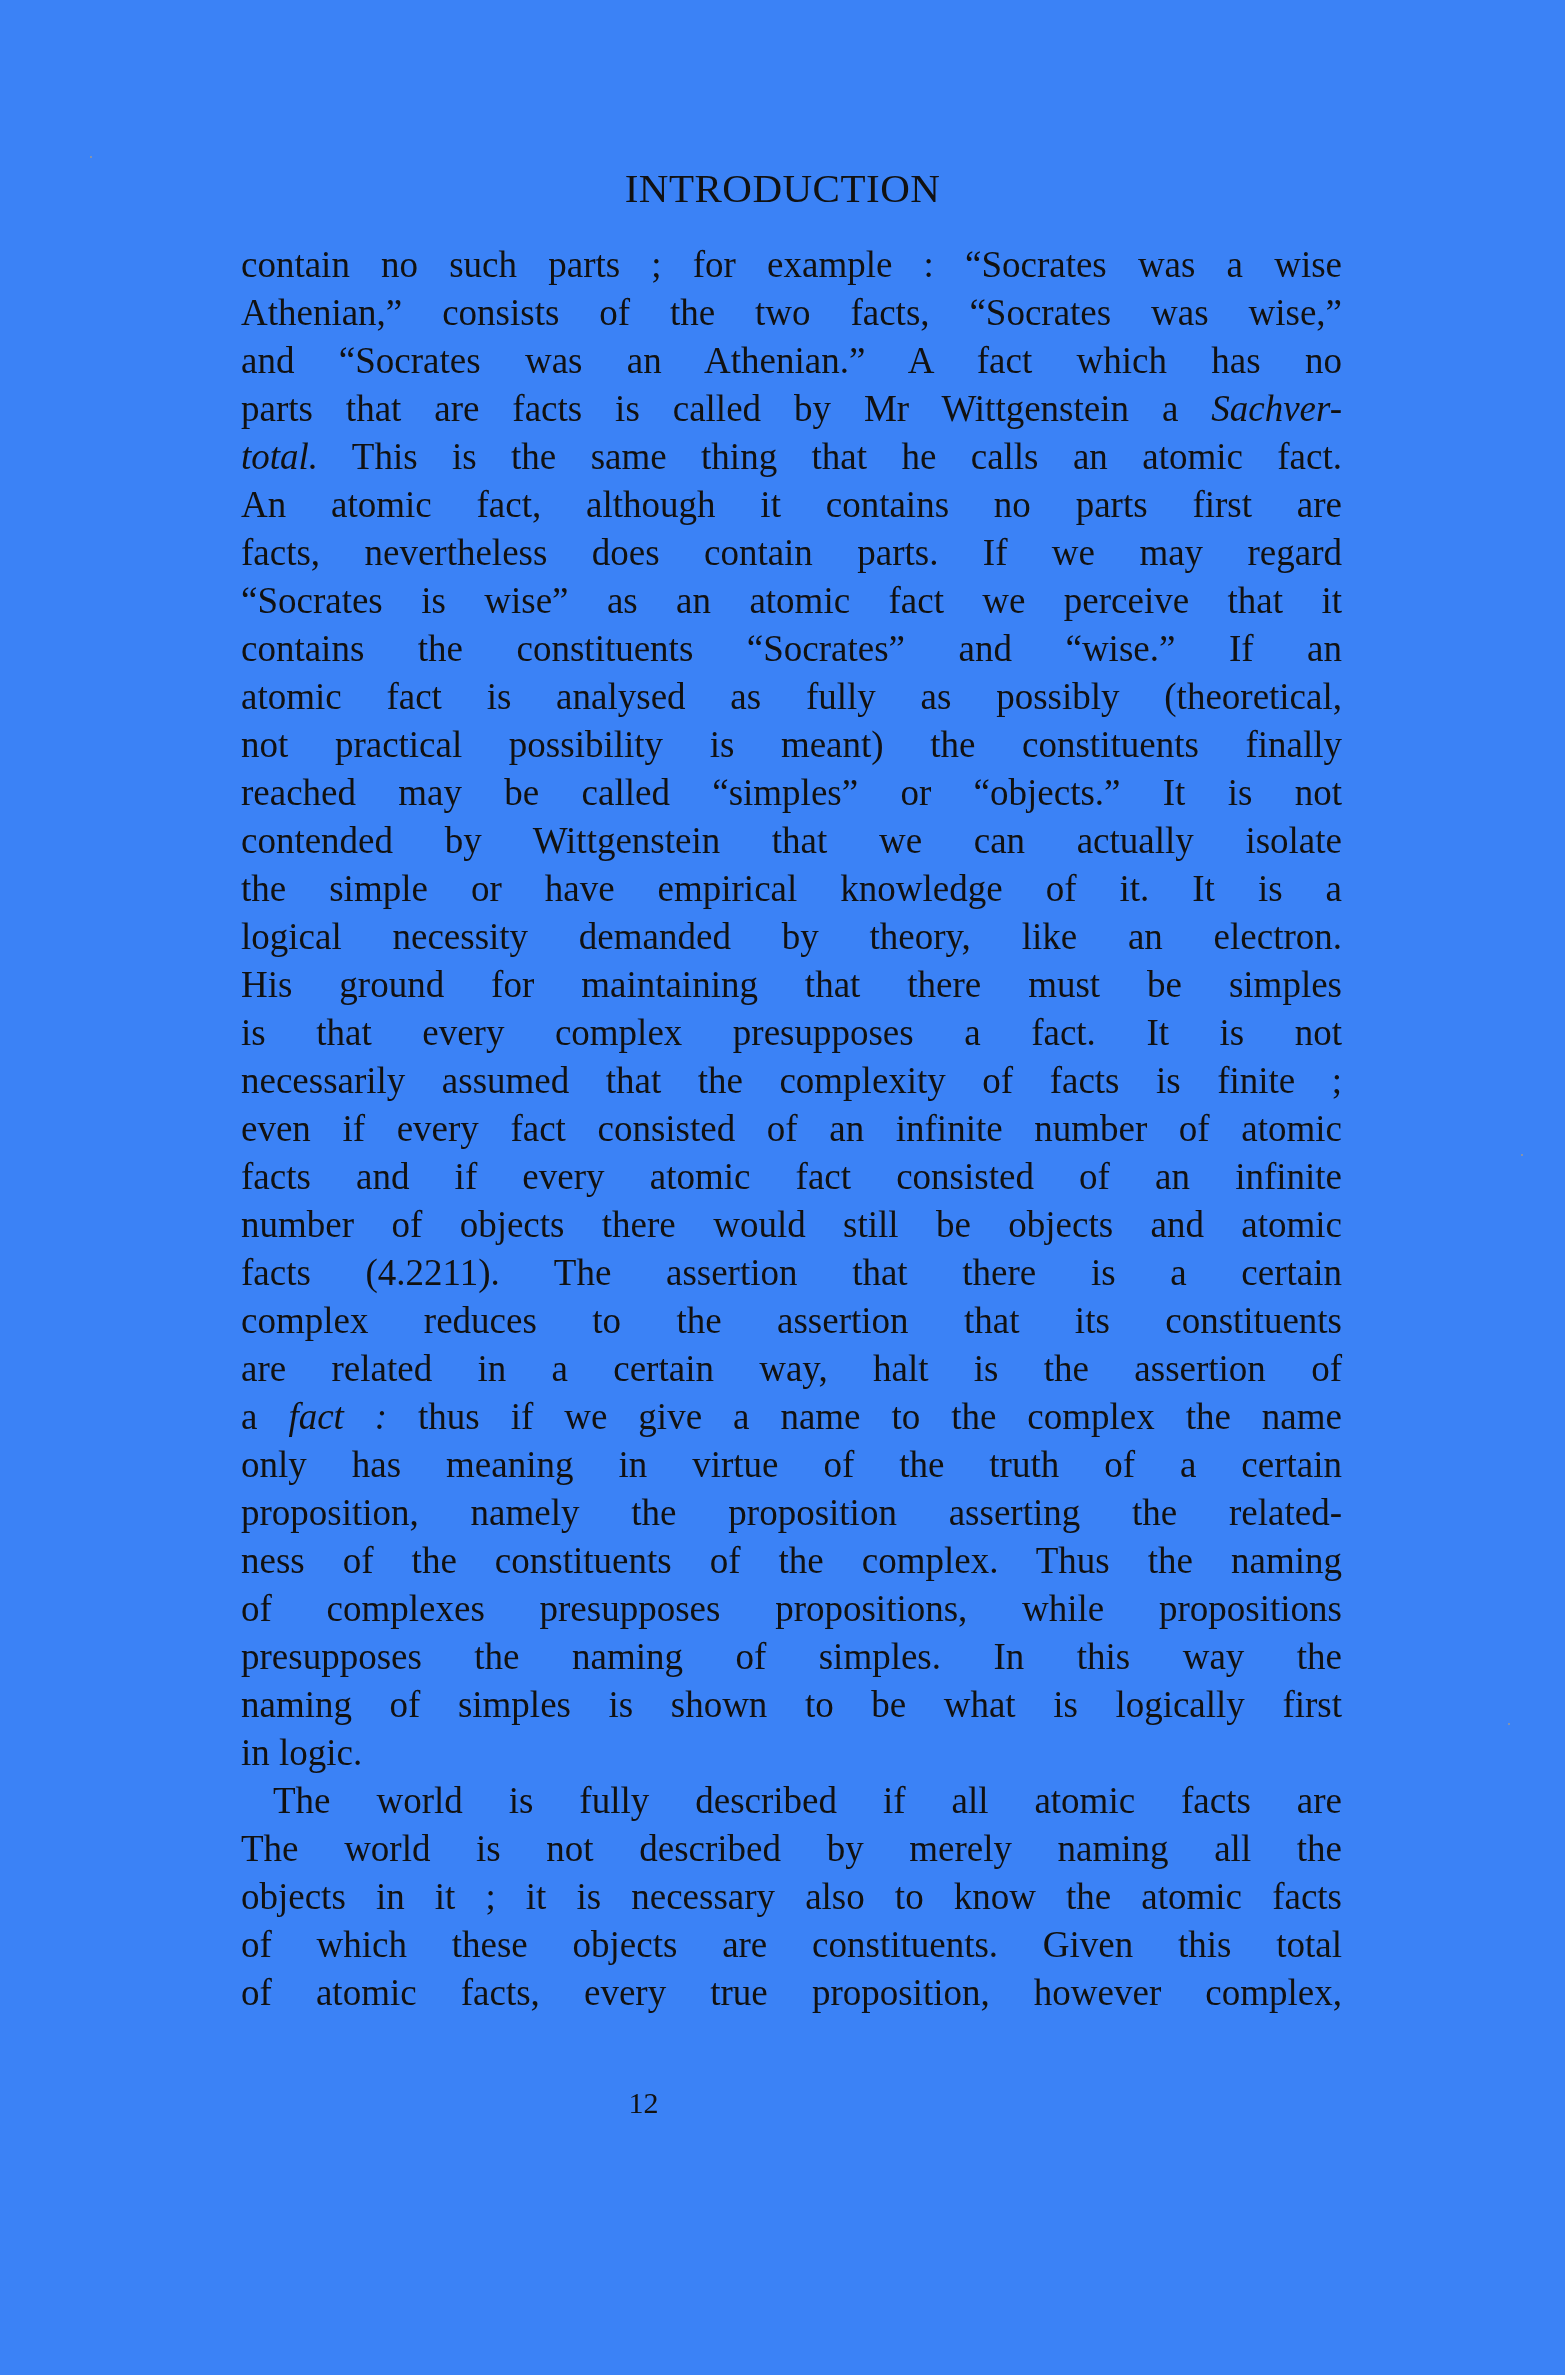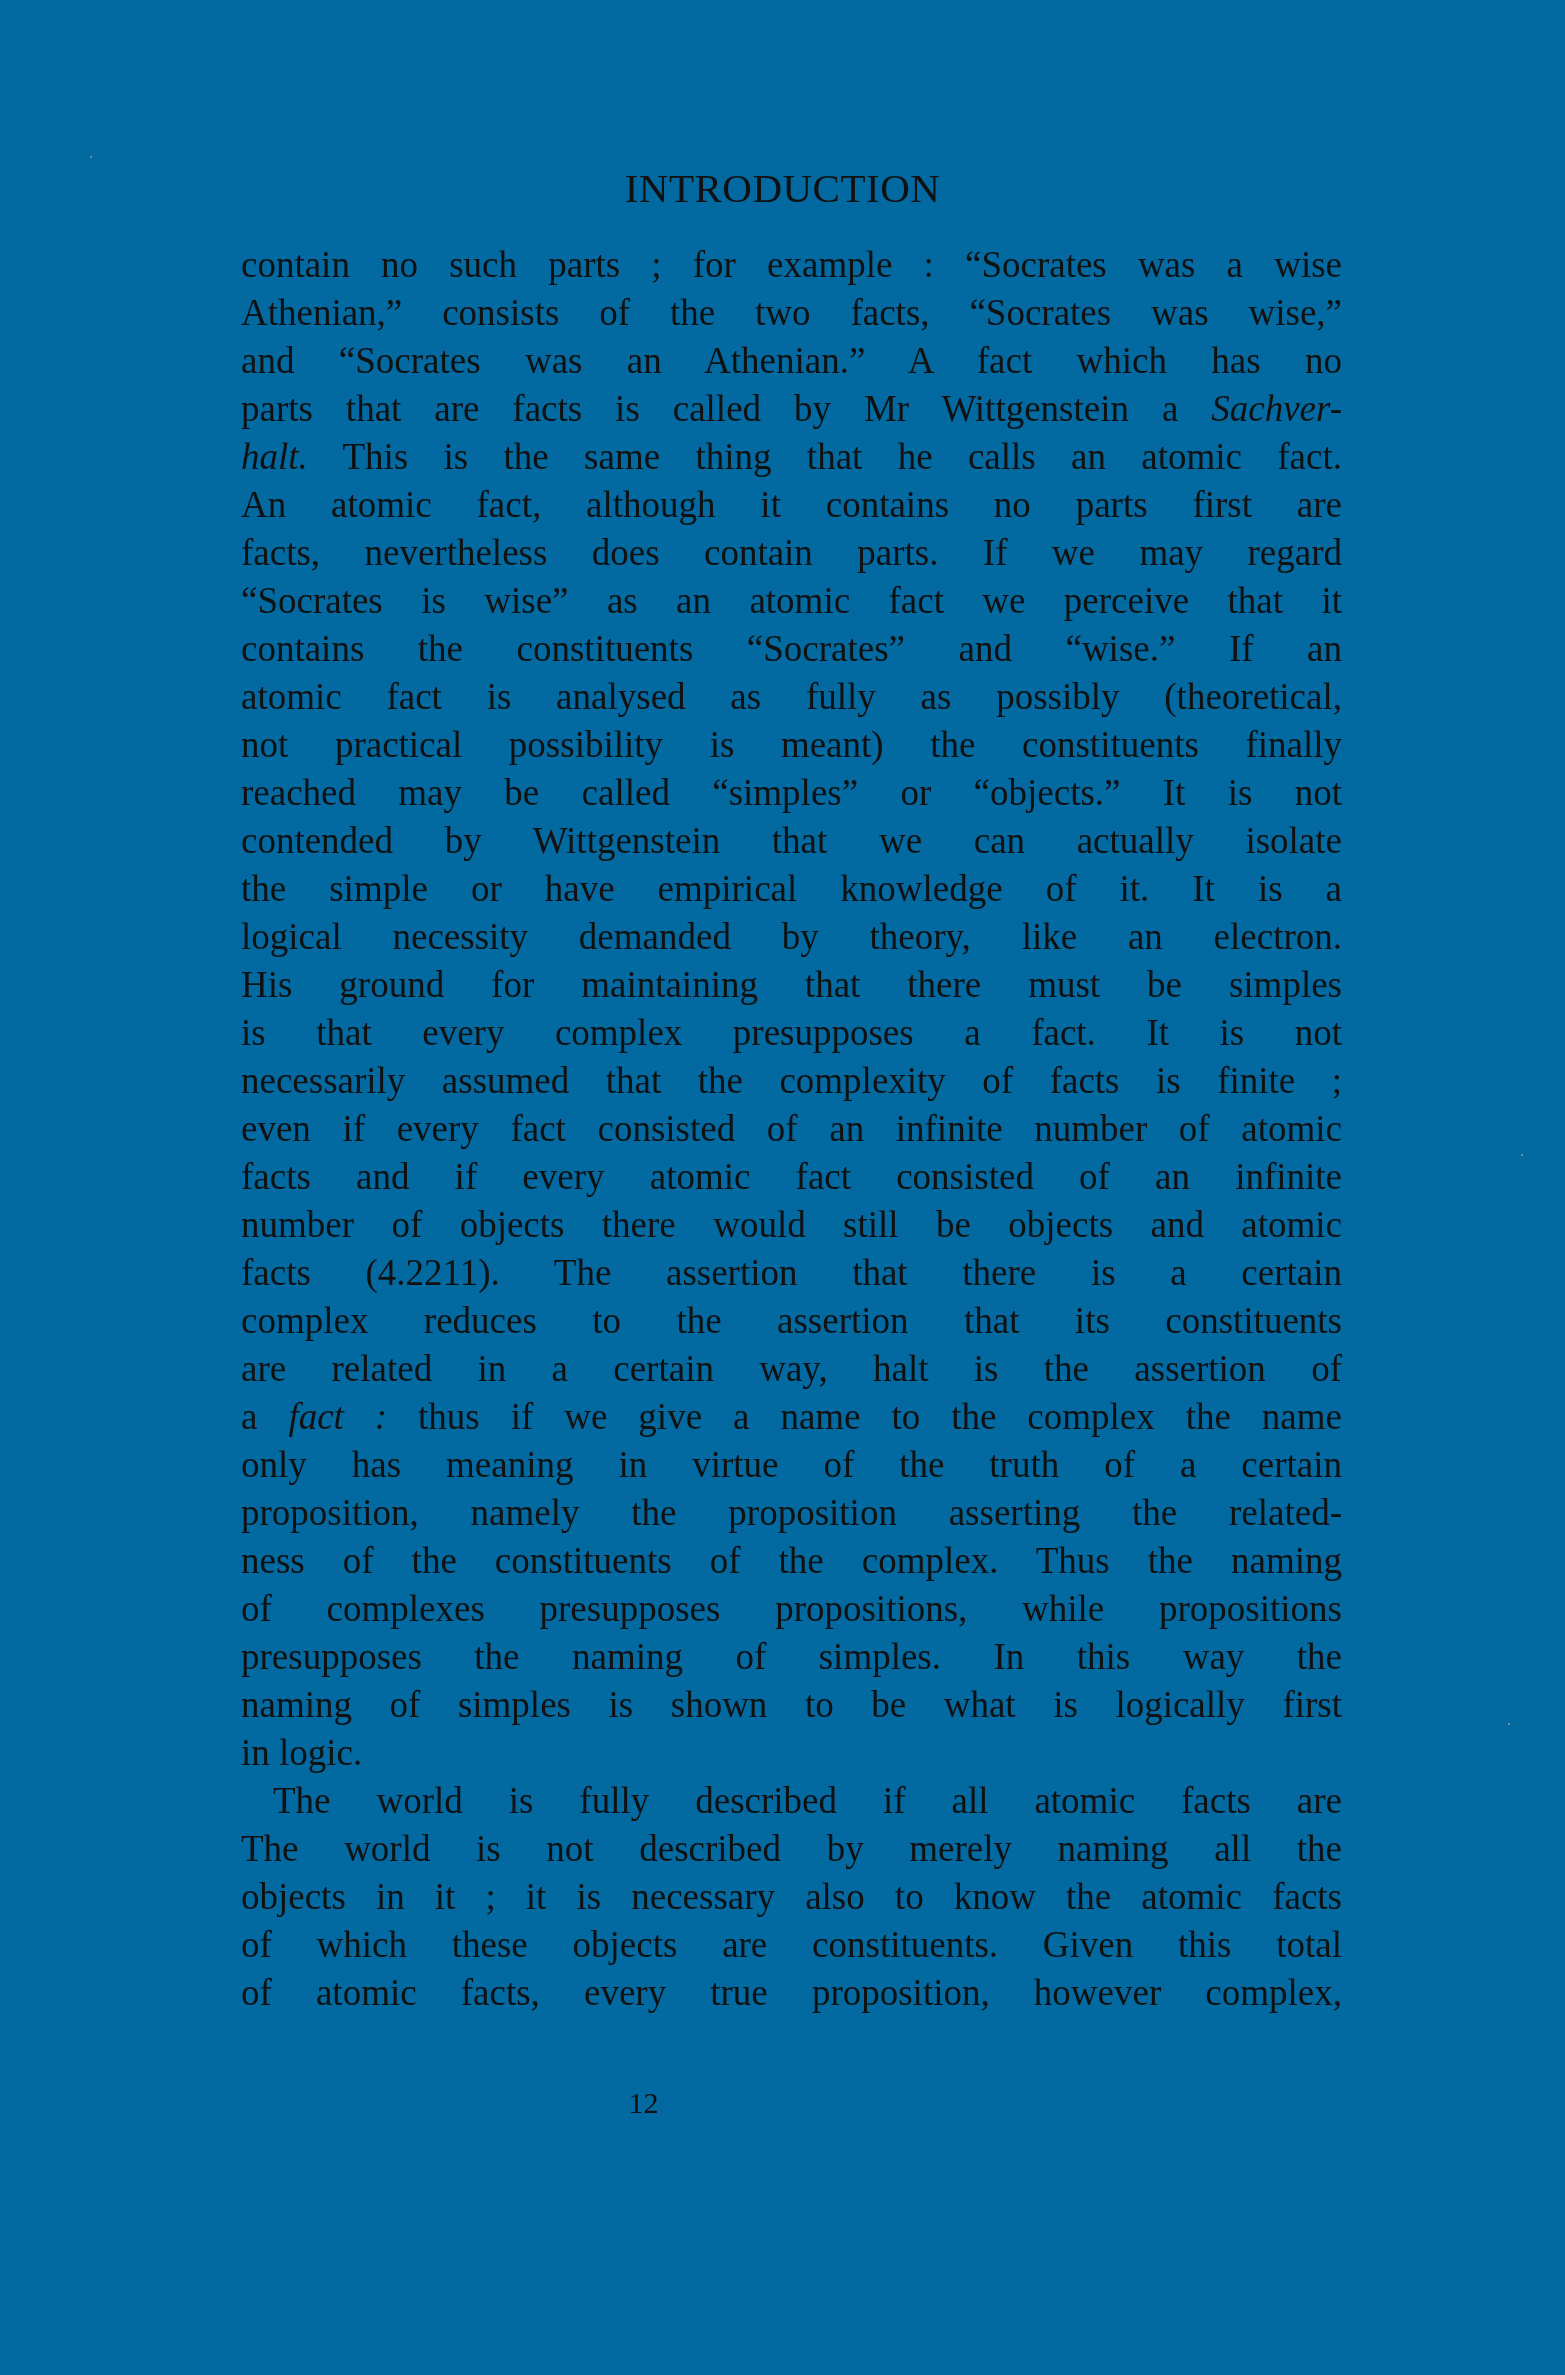--- a/index.html
+++ b/index.html
@@ -1,17 +1,17 @@
 <!DOCTYPE html>
 <html style="font-size:15px"><head>
 <meta charset="utf-8">
 <style>
   html, body { margin: 0; padding: 0; background: #ffffff; }
   body { width: 1565px; height: 2375px; position: relative; overflow: hidden; }
-  .page { position: absolute; left: 0; top: 0; width: 1565px; height: 2375px; background: #0369a1; }
+  .page { position: absolute; left: 0; top: 0; width: 1565px; height: 2375px; background: #3b82f6; }
   .running-head {
     position: absolute; left: 0; width: 1565px; top: 166px;
     text-align: center;
     font-family: "Liberation Serif", serif;
     font-size: 41px; line-height: 45px; color: #111;
     letter-spacing: 0.5px;
   }
   .body-text {
     position: absolute; left: 241px; top: 241px; width: 1101px;
     font-family: "Liberation Serif", serif;
@@ -36,21 +36,21 @@
 <body>
 
 <div class="page">
   <div class="running-head">INTRODUCTION</div>
   <div class="body-text" id="body-text">
       <div>
         <span class="line"><span>contain no such parts ; for example : “Socrates was a wise</span></span>
         <span class="line"><span>Athenian,” consists of the two facts, “Socrates was wise,”</span></span>
         <span class="line"><span>and “Socrates was an Athenian.”  A fact which has no</span></span>
         <span class="line"><span>parts that are facts is called by Mr Wittgenstein a </span><span class="it">Sachver-</span></span>
-        <span class="line"><span class="it">halt.</span><span>  This is the same thing that he calls an atomic fact.</span></span>
+        <span class="line"><span class="it">total.</span><span>  This is the same thing that he calls an atomic fact.</span></span>
         <span class="line"><span>An atomic fact, although it contains no parts first are</span></span>
         <span class="line"><span>facts, nevertheless does contain parts.  If we may regard</span></span>
         <span class="line"><span>“Socrates is wise” as an atomic fact we perceive that it</span></span>
         <span class="line"><span>contains the constituents “Socrates” and “wise.”  If an</span></span>
         <span class="line"><span>atomic fact is analysed as fully as possibly (theoretical,</span></span>
         <span class="line"><span>not practical possibility is meant) the constituents finally</span></span>
         <span class="line"><span>reached may be called “simples” or “objects.”  It is not</span></span>
         <span class="line"><span>contended by Wittgenstein that we can actually isolate</span></span>
         <span class="line"><span>the simple or have empirical knowledge of it.  It is a</span></span>
         <span class="line"><span>logical necessity demanded by theory, like an electron.</span></span>

